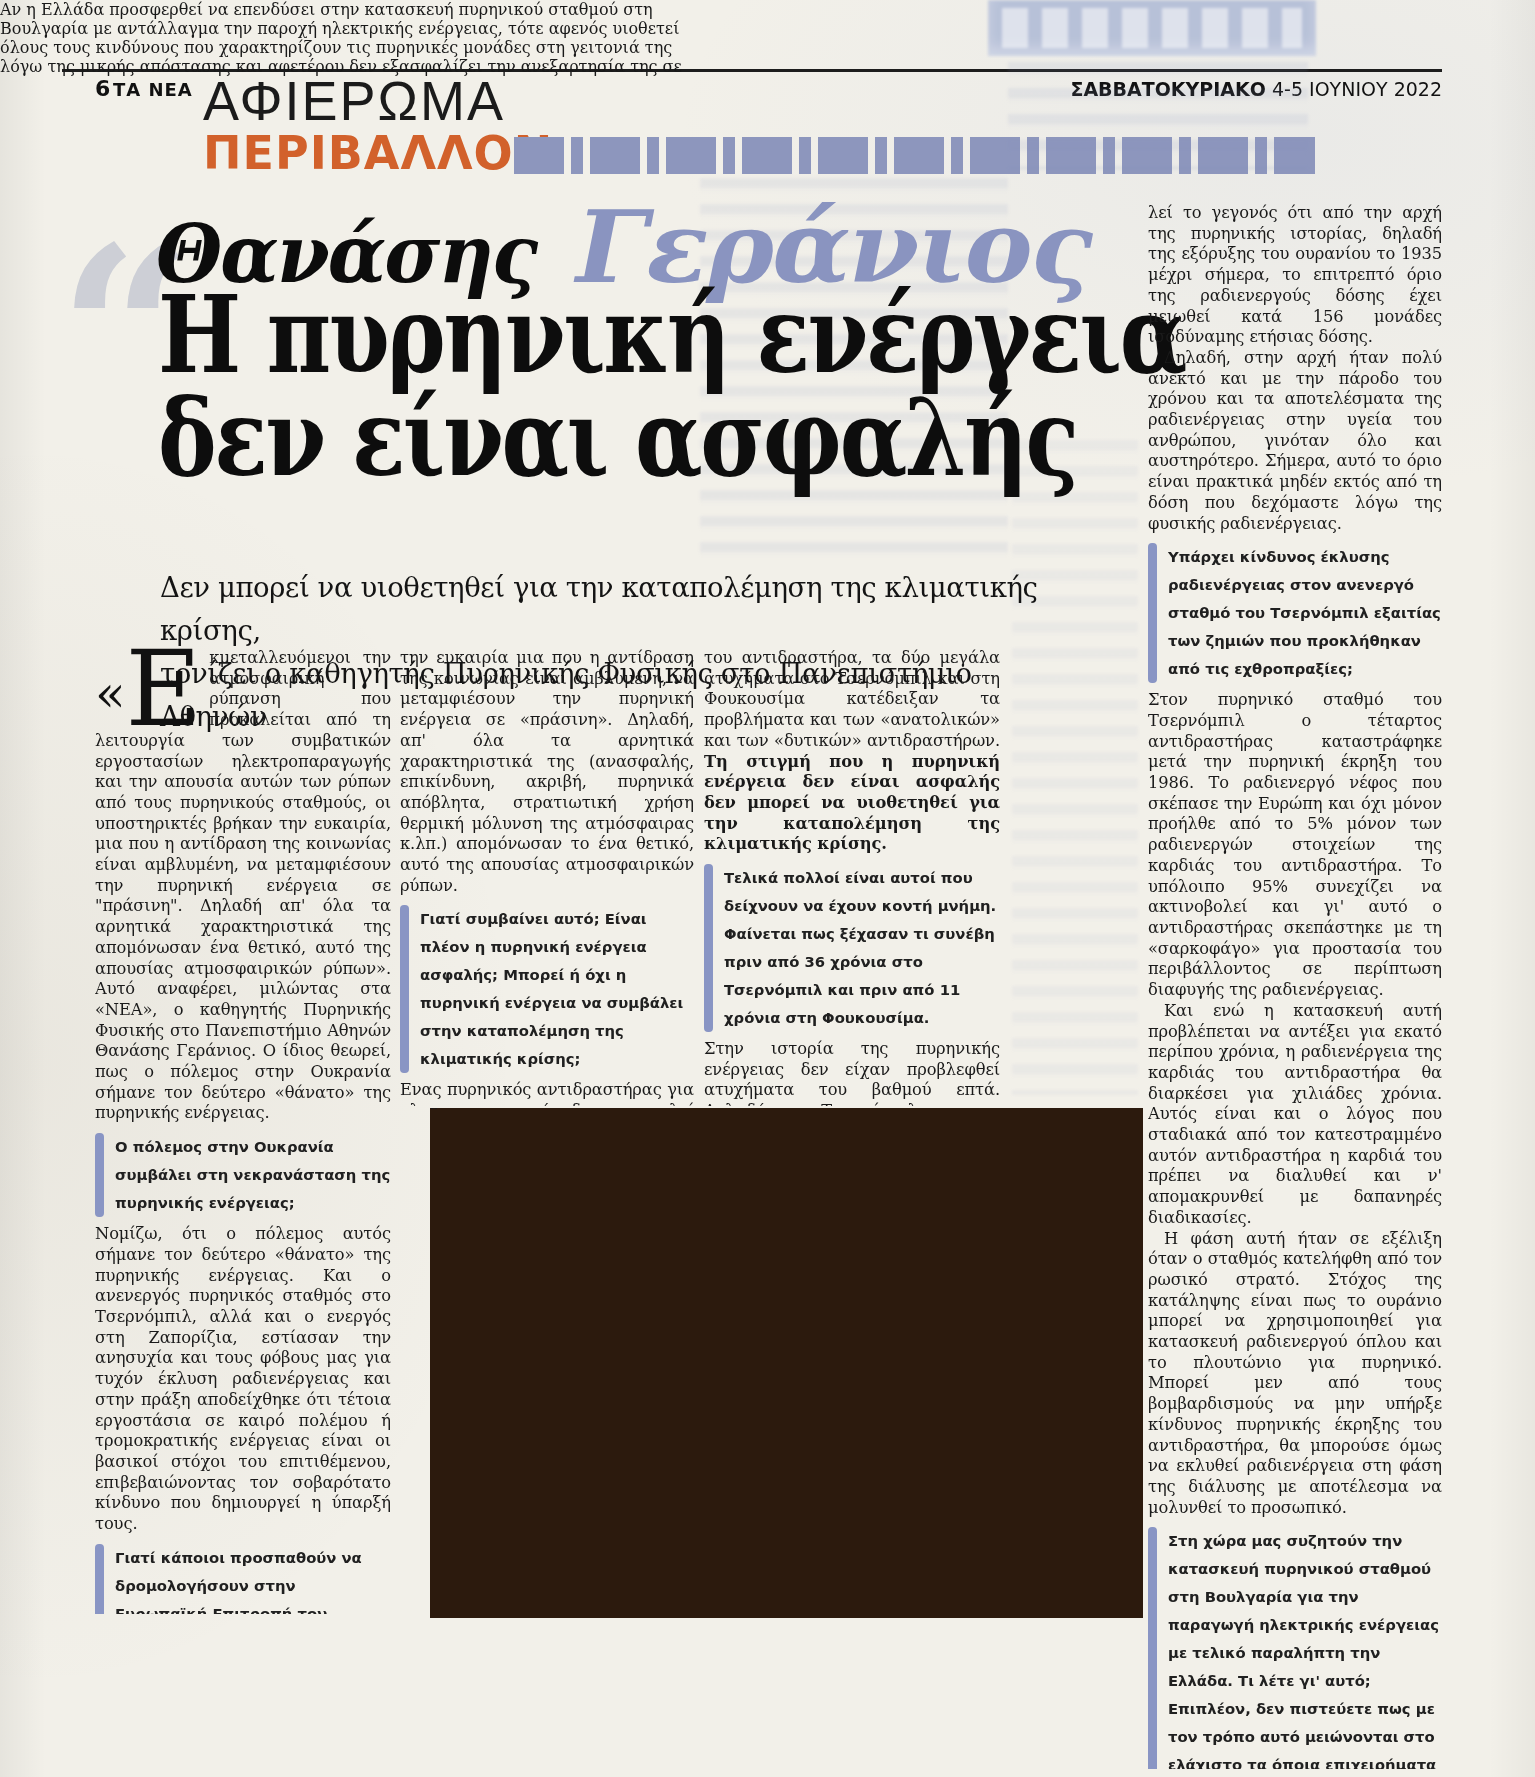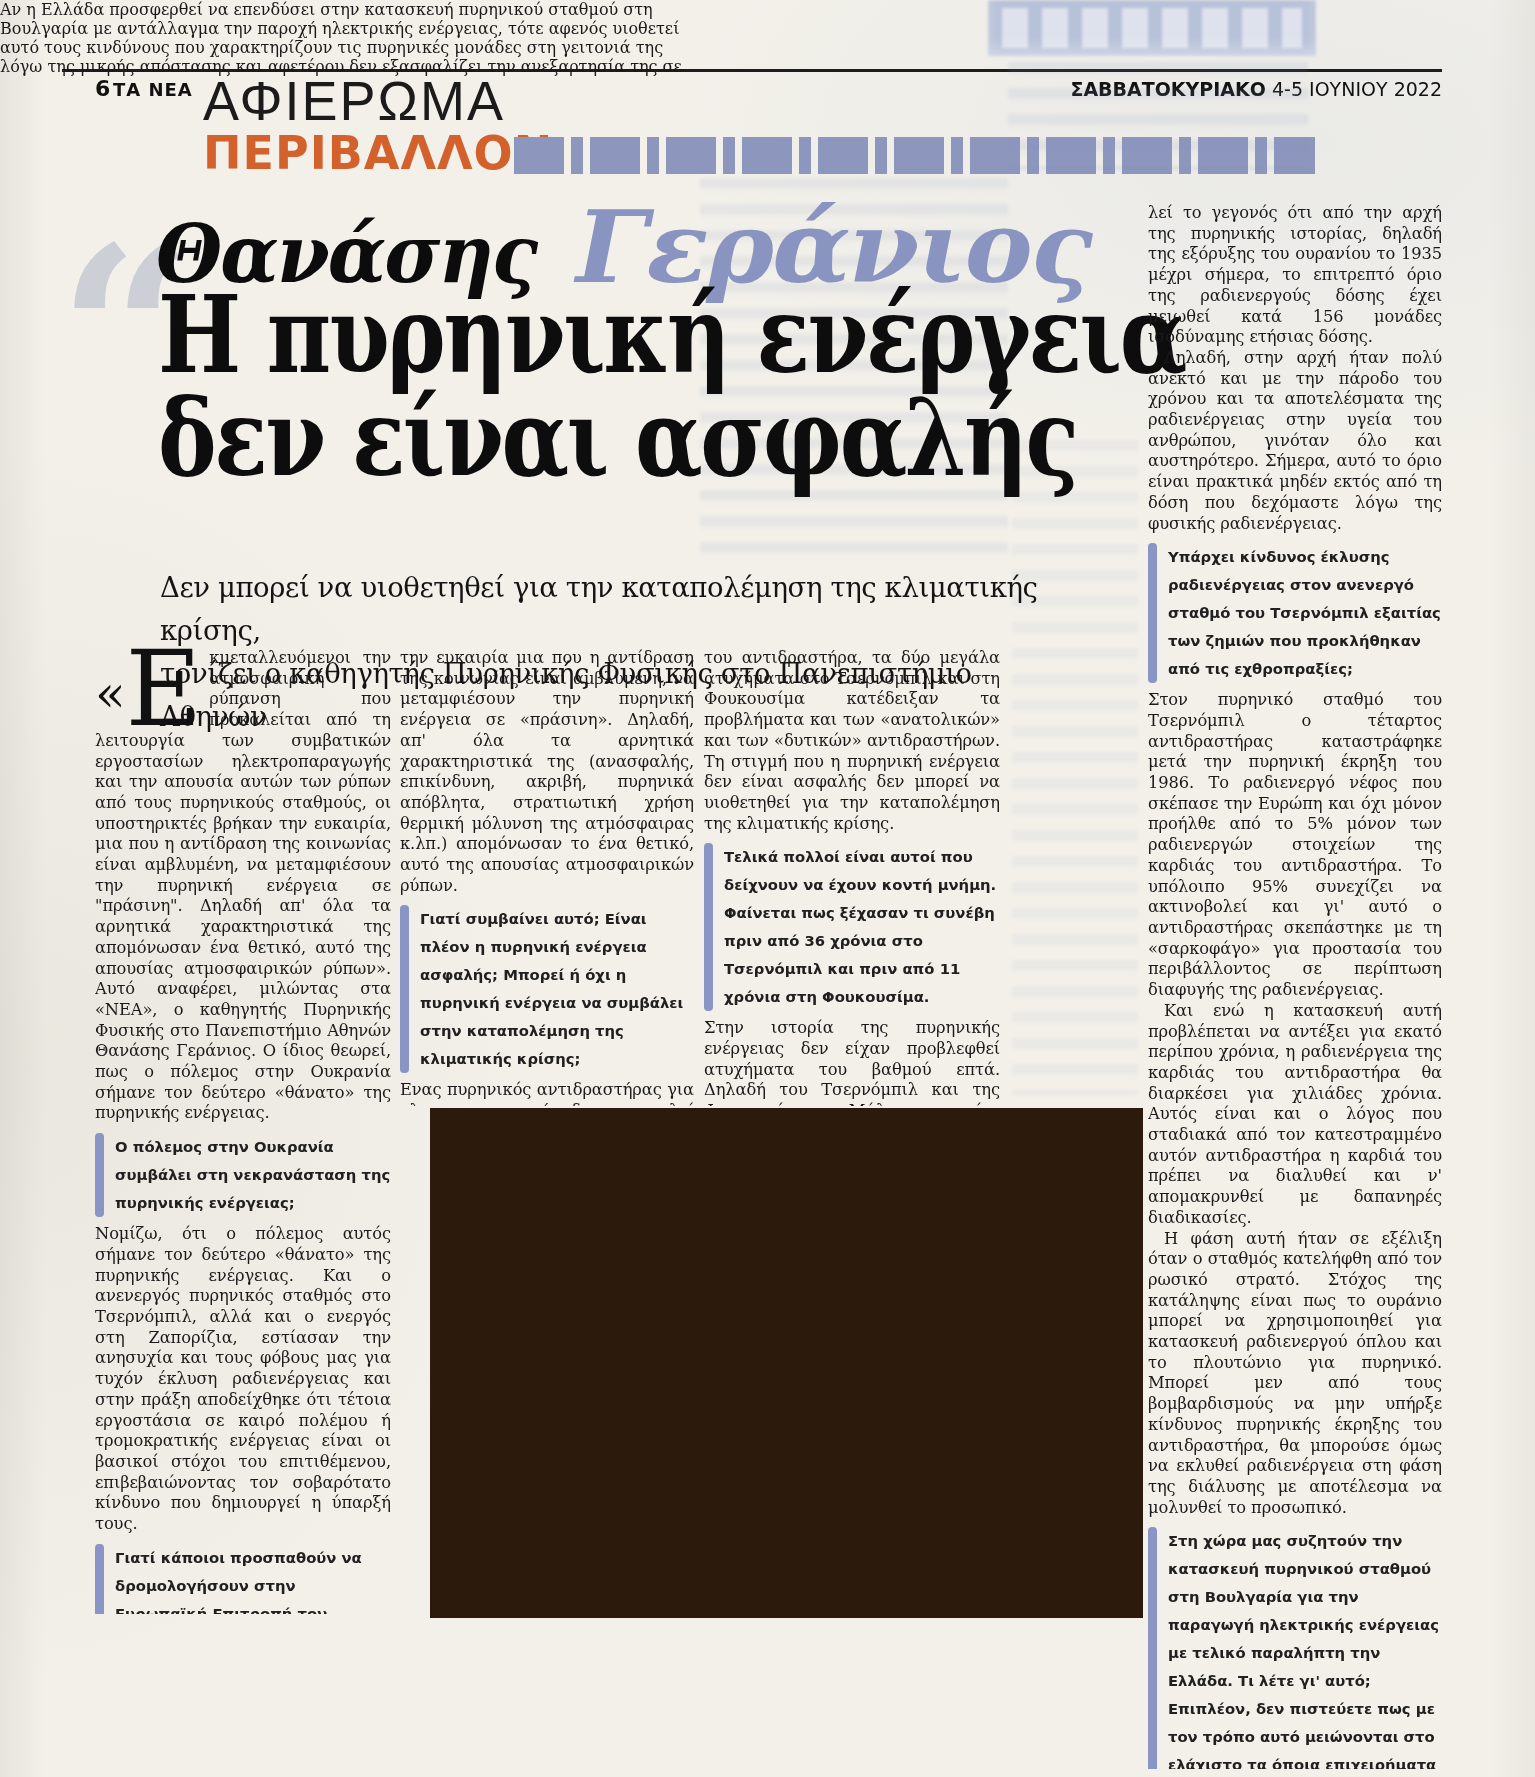--- a/index.html
+++ b/index.html
@@ -43,21 +43,21 @@
   .deck{left:160px;top:566px;width:880px;font-size:27.5px;line-height:43px;color:#141414;letter-spacing:-.4px;}
 
   
   .col{position:absolute;overflow:hidden;}
   .col1{left:95px;top:648px;width:296px;height:966px;}
   .col2{left:400px;top:648px;width:294px;height:458px;}
   .col3{left:704px;top:648px;width:296px;height:458px;}
   .col4{left:1148px;top:203px;width:294px;height:1566px;}
   p.body{margin:0;text-align:justify;font-size:16.3px;line-height:20.7px;letter-spacing:-.1px;color:#1a1a1a;}
   p.body.indent{text-indent:16px;}
-  p.body b{font-weight:normal;}
+  p.body b{font-weight:bold;}
   .question{display:flex;gap:11px;margin:9px 0 7px 0;}
   .qbar{flex:0 0 9px;background:#8995c4;border-radius:4px;}
   .qtext{font-family:"DejaVu Sans",sans-serif;font-weight:bold;font-size:14.8px;line-height:28px;color:#202020;text-align:left;}
   .lead-open{float:left;margin:2px 8px 0 0;display:flex;align-items:flex-start;}
   .open-q{font-size:50px;line-height:40px;margin-top:24px;color:#111;}
   .dropcap{font-size:104px;line-height:78px;color:#111;}
 
   
   .photo{left:430px;top:1108px;width:713px;height:510px;overflow:hidden;background:#2c1a0d;}
   .photo *{position:absolute;}
@@ -209,18 +209,18 @@
     <div class="nasolab"></div>
     <div class="mouth"></div>
     <div class="chin-sh"></div>
     <div class="ph-grain"></div>
     <div class="bigquote q-photo">“</div>
   </div>
 
   <div class="abs pullquote">
       <div class="pq-line">Αν η Ελλάδα προσφερθεί να επενδύσει στην κατασκευή πυρηνικού σταθμού στη</div>
       <div class="pq-line">Βουλγαρία με αντάλλαγμα την παροχή ηλεκτρικής ενέργειας, τότε αφενός υιοθετεί</div>
-      <div class="pq-line">αυτό τους κινδύνους που χαρακτηρίζουν τις πυρηνικές μονάδες στη γειτονιά της</div>
+      <div class="pq-line">όλους τους κινδύνους που χαρακτηρίζουν τις πυρηνικές μονάδες στη γειτονιά της</div>
       <div class="pq-line">λόγω της μικρής απόστασης και αφετέρου δεν εξασφαλίζει την ανεξαρτησία της σε</div>
     </div>
   <div class="abs penmark"></div>
 
 </div>
 
 </body></html>

